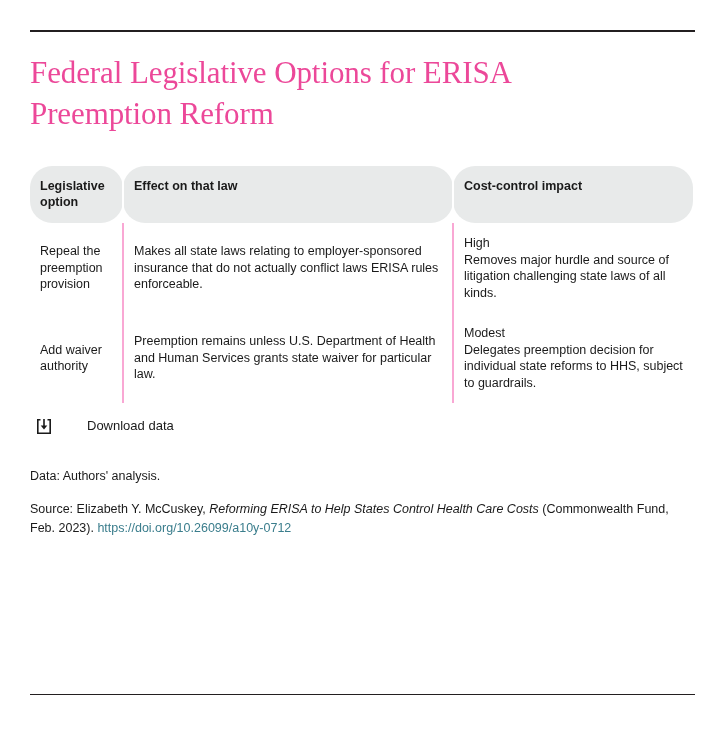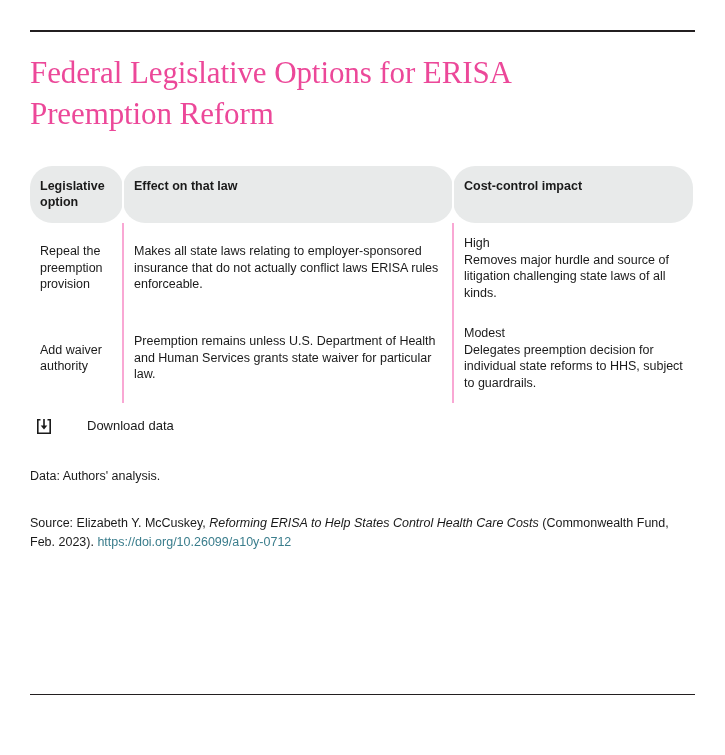--- a/index.html
+++ b/index.html
@@ -104,21 +104,21 @@
     color: #1a1a1a;
     line-height: 16px;
   }
   .notes {
     margin-top: 33px;
     font-size: 12.5px;
     line-height: 17px;
     color: #1a1a1a;
   }
   .source {
-    margin-top: 29px;
+    margin-top: 15px;
     font-size: 12.5px;
     line-height: 19px;
     color: #1a1a1a;
     max-width: 650px;
   }
   .source em {
     font-style: italic;
   }
   .source a, .doi-link {
     color: #3a7d8c;

